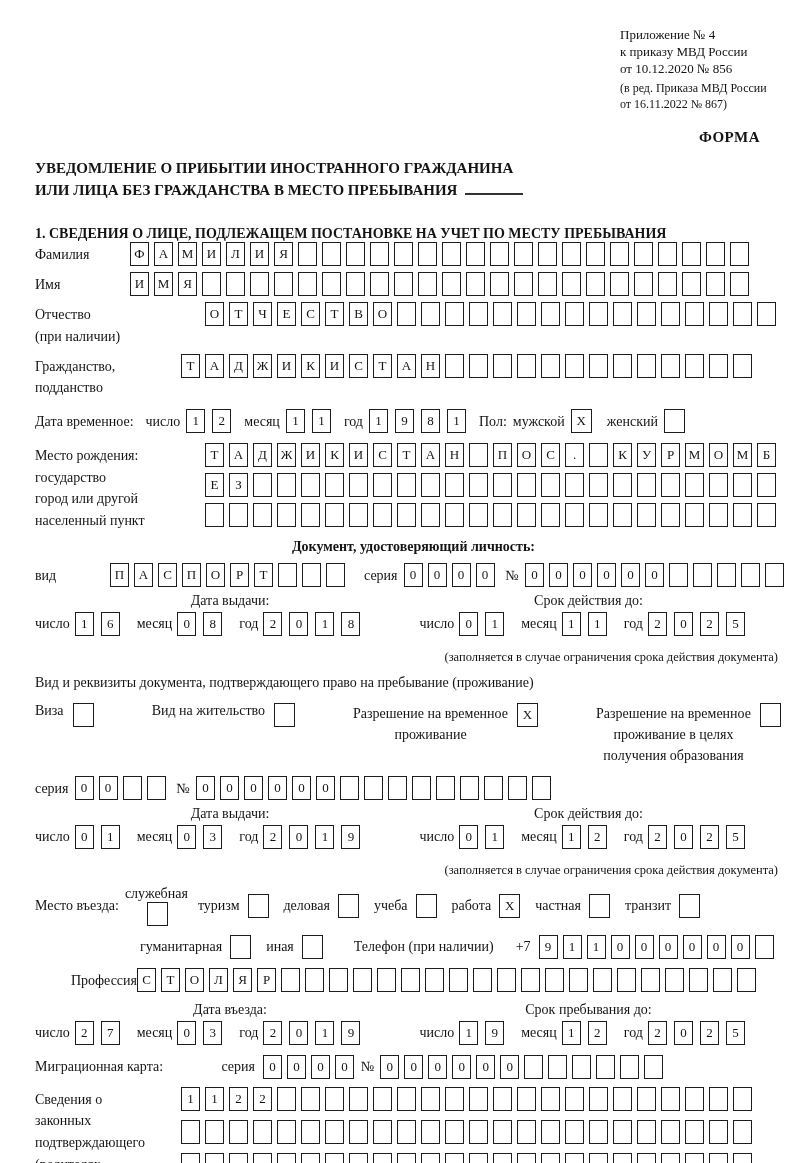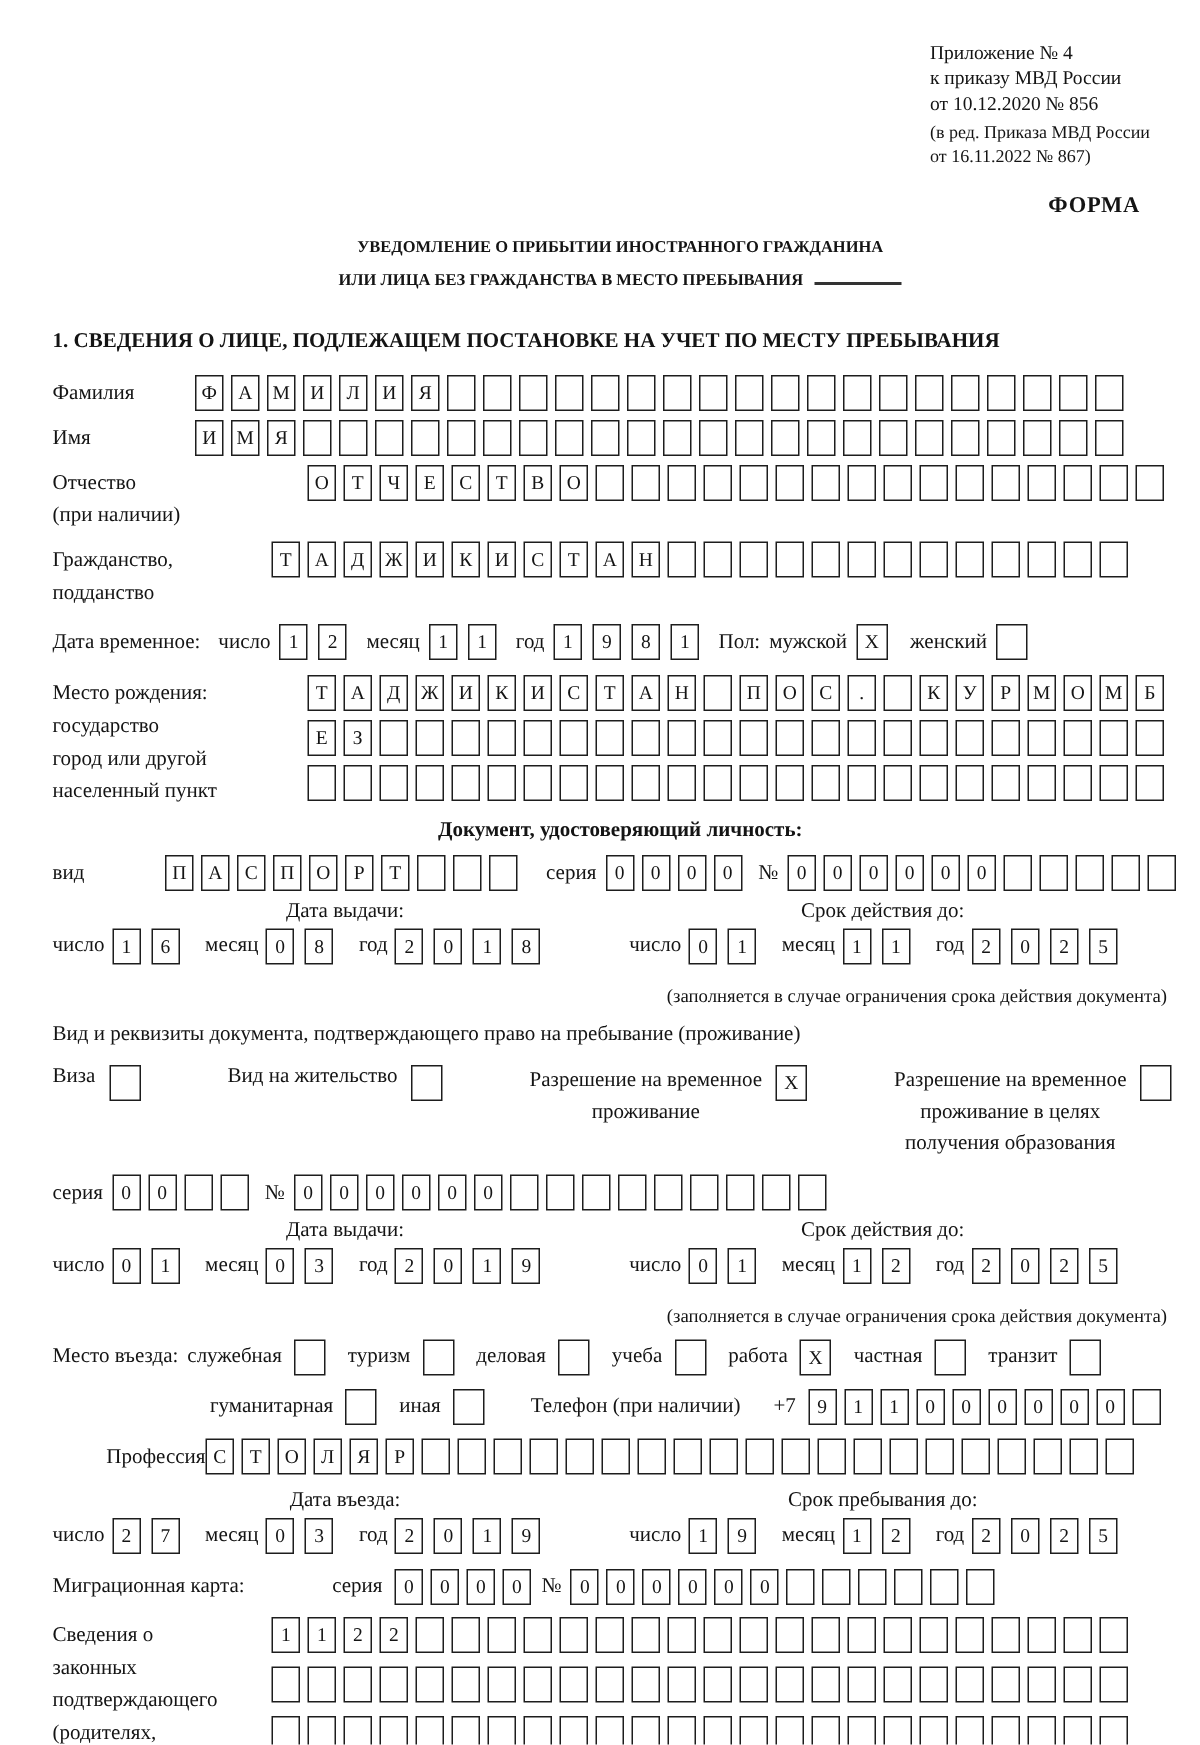--- a/index.html
+++ b/index.html
@@ -7,23 +7,23 @@
        font-family:"Liberation Serif","DejaVu Serif",serif;font-size:14px;}
   .page{padding:26px 8px 10px 35px;}
 
   
   .hdr-block{margin-left:585px;width:205px;line-height:1.32;font-size:13px;}
   .hdr-block .amend{font-size:12px;margin-top:4px;line-height:1.3;}
   .form-label{text-align:right;padding-right:32px;font-weight:bold;font-size:15px;
               margin-top:16px;letter-spacing:.5px;}
 
   
-  .title{margin-top:12px;text-align:center;font-weight:bold;font-size:11px;line-height:1.45;}
+  .title{margin-top:12px;text-align:left;font-weight:bold;font-size:15px;line-height:1.45;}
   .title-ul{display:inline-block;width:58px;border-bottom:2px solid #333;height:14px;margin-left:8px;}
-  .sec-head{margin-top:24px;margin-bottom:14px;font-weight:bold;font-size:14px;}
+  .sec-head{margin-top:24px;font-weight:bold;font-size:14px;}
 
   
   .cells{display:inline-block;white-space:nowrap;line-height:0;vertical-align:middle;}
   .cell{display:inline-block;box-sizing:border-box;width:19px;height:24px;border:1.7px solid #1d1d1d;
         margin-right:5px;text-align:center;font-size:13px;line-height:21px;vertical-align:top;}
   .cb .cell{width:21px;}
   .cells.gap .cell{margin-right:7px;}
 
   
   .frow{display:flex;align-items:flex-start;margin-bottom:6px;}
@@ -245,21 +245,21 @@
           <span class="cells gap"><span class="cell">1</span><span class="cell">2</span></span>
         <span class="dl2">год</span>
           <span class="cells gap"><span class="cell">2</span><span class="cell">0</span><span class="cell">2</span><span class="cell">5</span></span>
       </span>
     </div>
     <div class="note right">(заполняется в случае ограничения срока действия документа)</div>
   </div>
 
   <div class="purpose-row" style="margin-top:8px;">
     <span class="plabel">Место въезда:</span>
-    <span class="popt" style="margin-left:6px;">
+    <span class="popt" style="margin-left:6px;flex-direction:column;">
         <span>служебная</span>
         <span class="cells cb"><span class="cell"></span></span>
       </span>
     <span class="popt">
         <span>туризм</span>
         <span class="cells cb"><span class="cell"></span></span>
       </span>
     <span class="popt">
         <span>деловая</span>
         <span class="cells cb"><span class="cell"></span></span>

